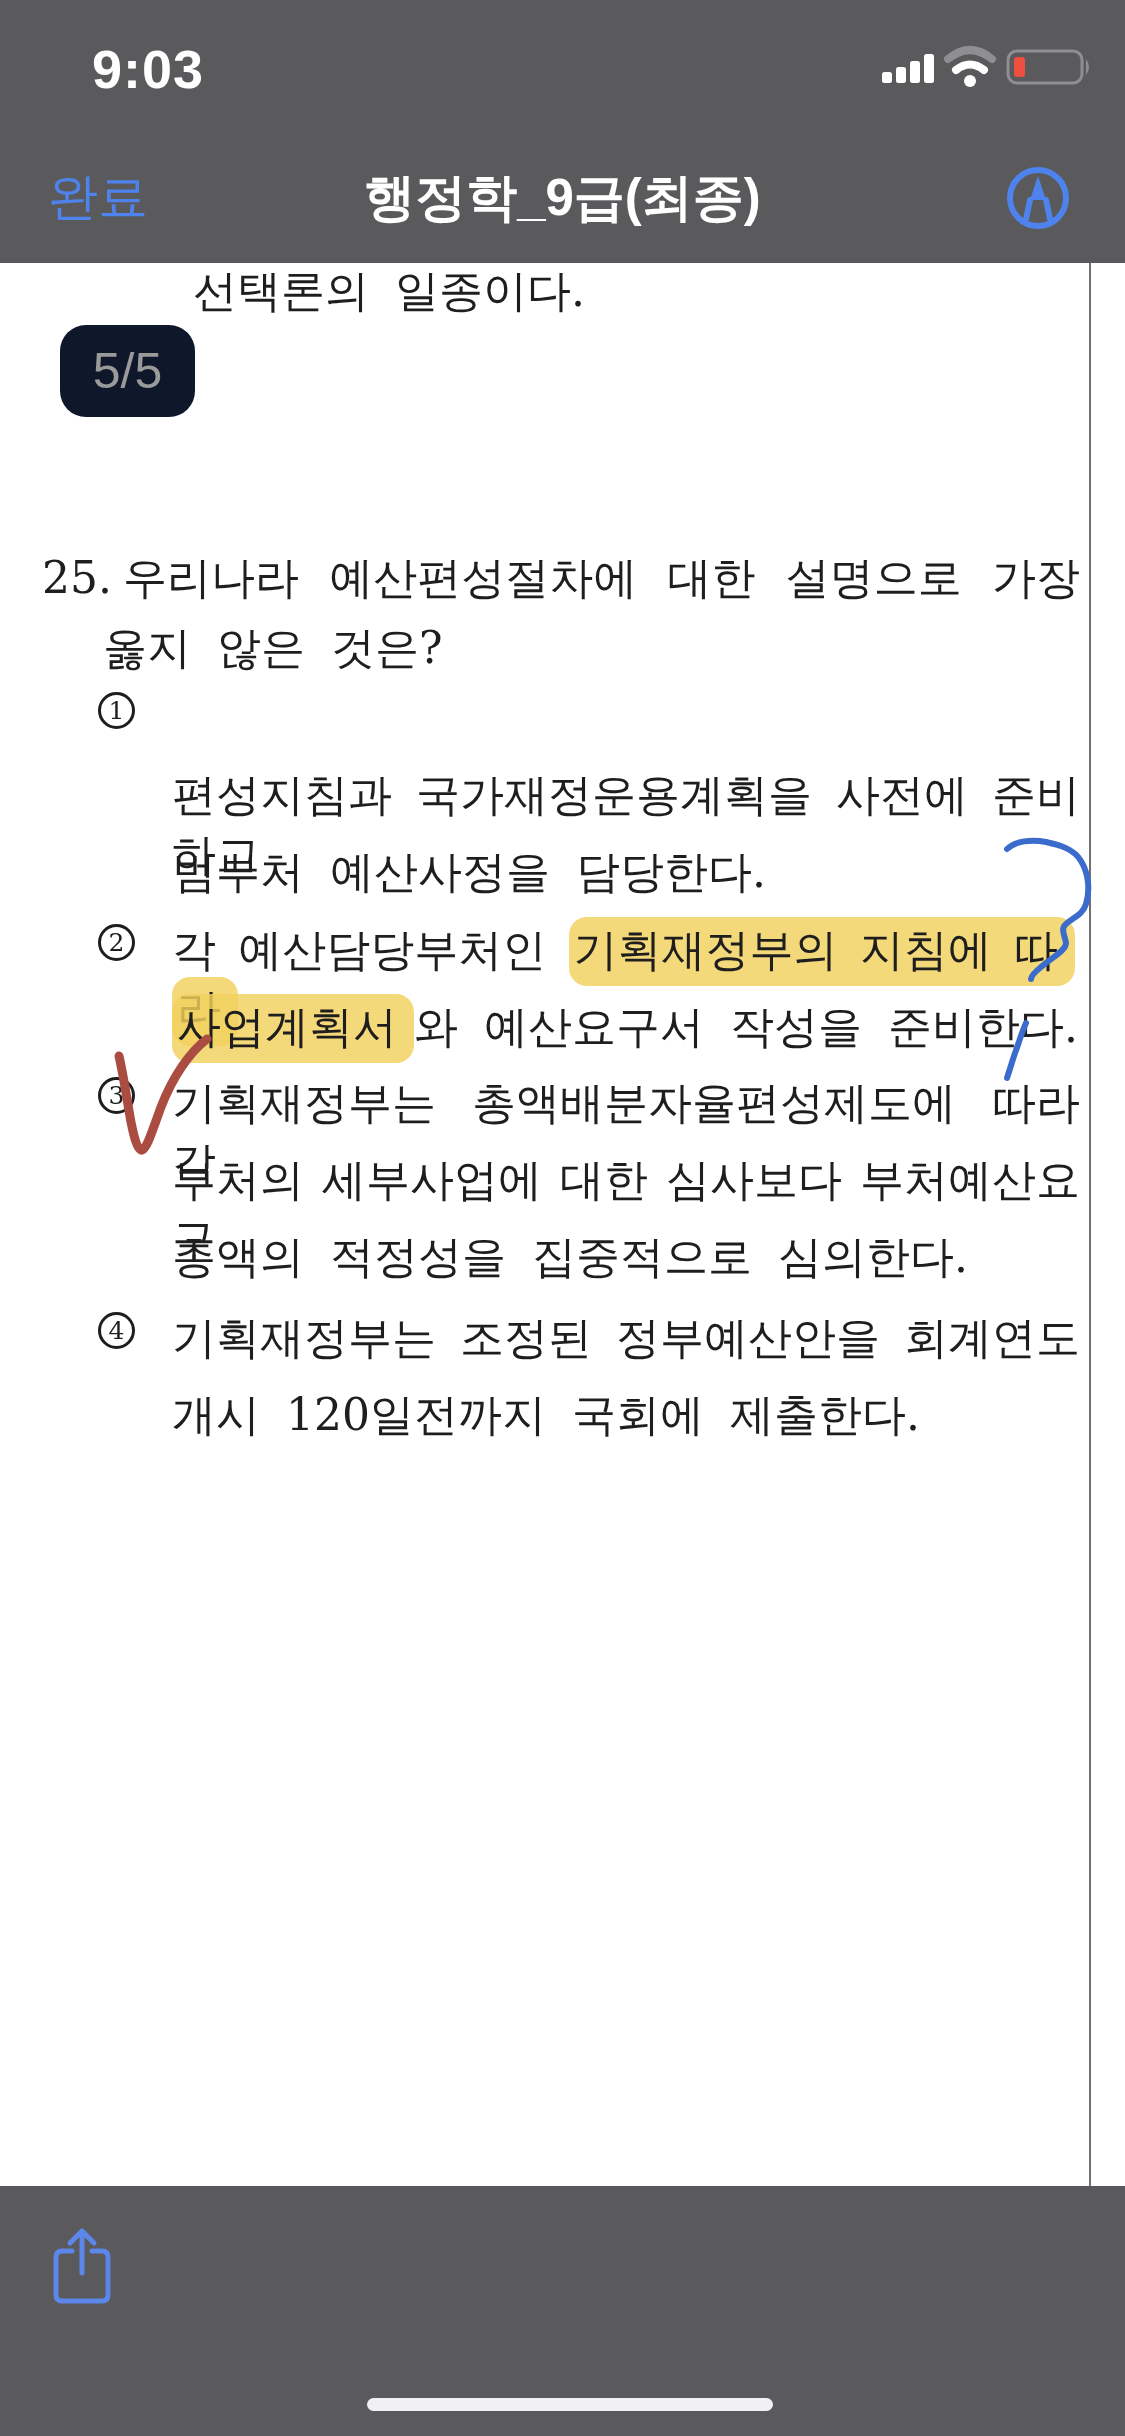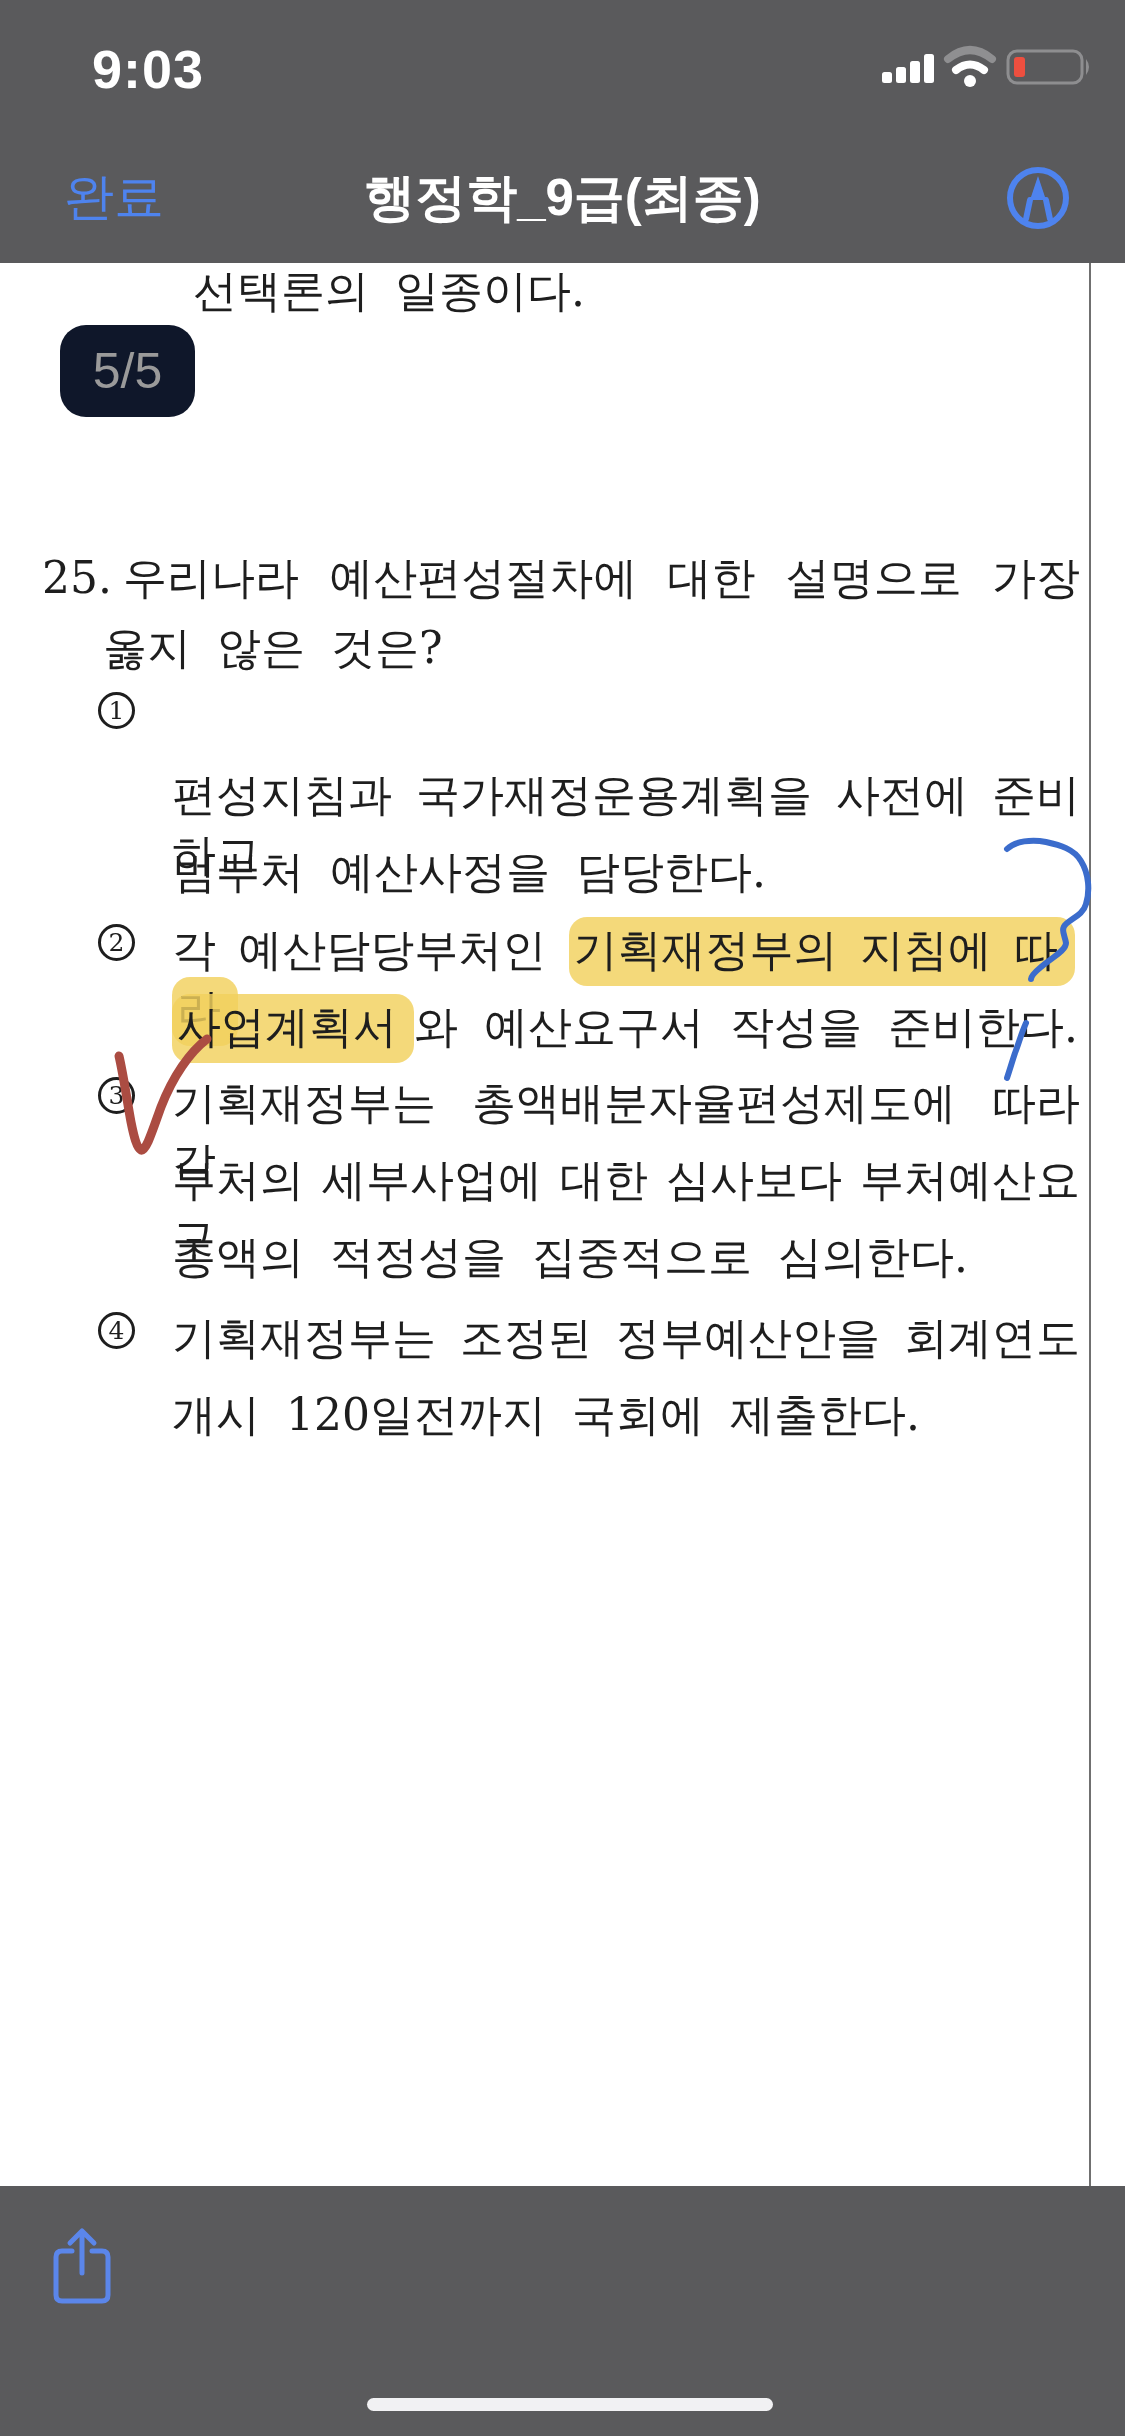--- a/index.html
+++ b/index.html
@@ -2,21 +2,21 @@
 <html><head>
 <meta charset="utf-8">
 <style>
   html,body{margin:0;padding:0;background:#222;}
   .screen{position:relative;width:1125px;height:2436px;background:#ffffff;overflow:hidden;
           font-family:"Liberation Sans",sans-serif;}
   
   .header{position:absolute;left:0;top:0;width:1125px;height:263px;background:#5a5a5c;}
   .time{position:absolute;left:92px;top:38px;color:#ffffff;font-size:54px;font-weight:600;letter-spacing:1px;}
   .statusicons{position:absolute;left:850px;top:30px;}
-  .done{position:absolute;left:64px;top:164px;color:#4e83ee;font-size:50px;font-weight:500;}
+  .done{position:absolute;left:48px;top:164px;color:#4e83ee;font-size:50px;font-weight:500;}
   .navtitle{position:absolute;left:0;top:164px;width:1125px;text-align:center;color:#ffffff;
             font-size:51px;font-weight:700;}
   .markupbtn{position:absolute;left:1004px;top:164px;width:68px;height:68px;}
   
   .doc{position:absolute;left:0;top:263px;width:1125px;height:1923px;background:#ffffff;}
   .pageline{position:absolute;left:1089px;top:0;width:2px;height:1923px;background:#707070;}
   .dtext{position:absolute;color:#1e1e1e;font-family:"DejaVu Serif","Liberation Serif",serif;
          font-size:44px;line-height:60px;white-space:nowrap;word-spacing:12px;}
   .just{white-space:normal;text-align:justify;text-align-last:justify;word-spacing:0;}
   .badge{position:absolute;left:60px;top:62px;width:135px;height:92px;background:#0f172a;

